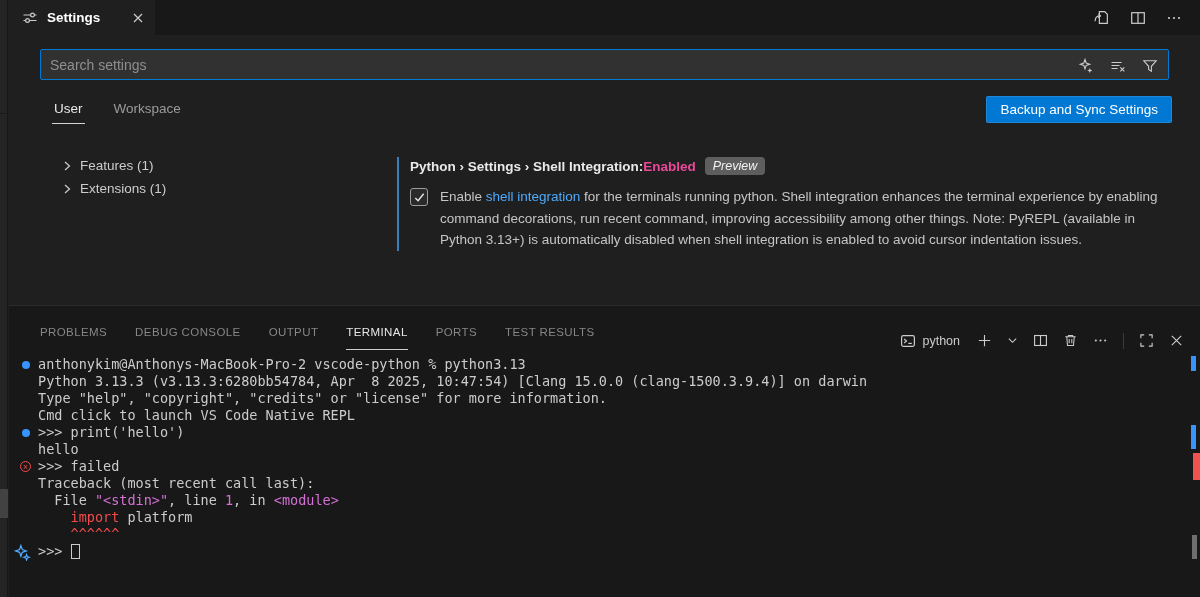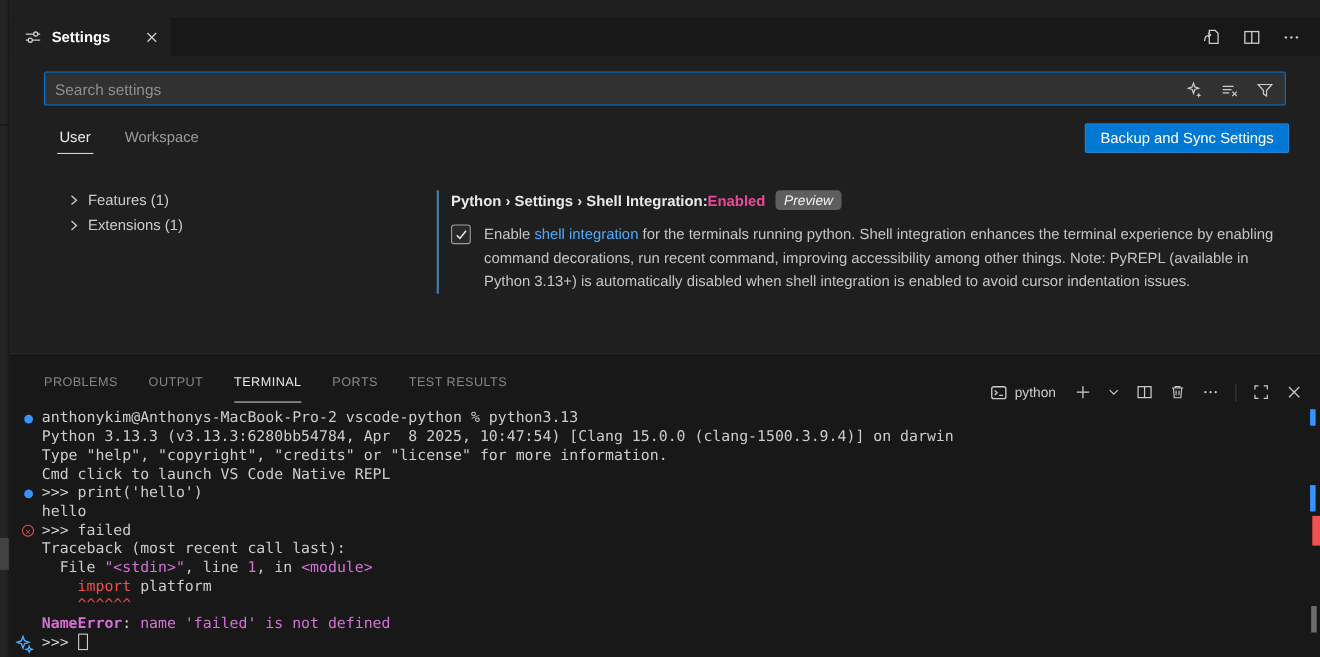--- a/index.html
+++ b/index.html
@@ -7,21 +7,21 @@
     font-family:"Liberation Sans", sans-serif; color:#cccccc; }
 
   .icon { display:inline-block; vertical-align:middle; }
   svg { display:block; }
 
   
   .sliver { position:absolute; left:0; top:0; width:8px; height:597px; background:#242424; border-right:1px solid #171717; }
   .sliver-seam { position:absolute; left:0; top:113px; width:8px; height:1px; background:#181818; }
   .sliver-thumb { position:absolute; left:0; top:489px; width:8px; height:29px; background:#424242; }
 
-  .main { position:absolute; left:9px; top:16px; width:1191px; height:476px; }
+  .main { position:absolute; left:9px; top:0; width:1191px; height:476px; }
 
   
   .tabbar { height:35px; background:#181818; display:flex; align-items:stretch; }
   .tab { width:146px; background:#1f1f1f; display:flex; align-items:center; gap:9px; padding:0 8px 0 13px; }
   .tab-title { font-size:13.5px; font-weight:600; color:#ffffff; white-space:nowrap; }
   .tab-close { margin-left:auto; padding:2px; cursor:pointer; }
   .editor-actions { margin-left:auto; display:flex; align-items:center; gap:16px; padding-right:16px; }
 
   
   .settings-editor { height:270px; background:#1f1f1f; position:relative; }
@@ -207,20 +207,21 @@
           </div>
         </div>
       </div>
     </div>
   </div>
 
   <div class="panel">
     <div class="panel-header">
       <div class="panel-tabs">
         <span class="ptab">PROBLEMS</span>
+        <span class="ptab">DEBUG CONSOLE</span>
         <span class="ptab">OUTPUT</span>
         <span class="ptab active">TERMINAL</span>
         <span class="ptab">PORTS</span>
         <span class="ptab">TEST RESULTS</span>
       </div>
       <div class="panel-actions">
         <span class="terminal-chip">
           <span class="icon">
             <svg width="16" height="16" viewBox="0 0 16 16">
                 <rect x="1.6" y="2.6" width="12.8" height="10.8" rx="1.8" fill="none" stroke="#cccccc" stroke-width="1.2"></rect>
@@ -280,21 +281,20 @@
         <div class="term-line"><span>Python 3.13.3 (v3.13.3:6280bb54784, Apr  8 2025, 10:47:54) [Clang 15.0.0 (clang-1500.3.9.4)] on darwin</span></div>
         <div class="term-line"><span>Type "help", "copyright", "credits" or "license" for more information.</span></div>
         <div class="term-line"><span>Cmd click to launch VS Code Native REPL</span></div>
         <div class="term-line"><span class="deco-command"></span><span>&gt;&gt;&gt; print('hello')</span></div>
         <div class="term-line"><span>hello</span></div>
         <div class="term-line"><span class="deco-error">×</span><span>&gt;&gt;&gt; failed</span></div>
         <div class="term-line"><span>Traceback (most recent call last):</span></div>
         <div class="term-line"><span>  File </span><span class="c-magenta">"&lt;stdin&gt;"</span><span>, line </span><span class="c-magenta">1</span><span>, in </span><span class="c-magenta">&lt;module&gt;</span></div>
         <div class="term-line"><span>    </span><span class="c-red">import</span><span> platform</span></div>
         <div class="term-line"><span>    </span><span class="c-red">^^^^^^</span></div>
-        <div class="term-line"><span class="c-magenta seg-bold">NameError</span><span>: </span><span class="c-magenta">name 'failed' is not defined</span></div>
         <div class="term-line"><span class="deco-sparkle"><svg width="17" height="17" viewBox="0 0 16 16">
               <path d="M6.5 1.5l1.3 3.7 3.7 1.3-3.7 1.3-1.3 3.7-1.3-3.7-3.7-1.3 3.7-1.3z" fill="none" stroke="#4daafc" stroke-width="1.2"></path>
               <path d="M11.8 9.8l.7 2 2 .7-2 .7-.7 2-.7-2-2-.7 2-.7z" fill="none" stroke="#4daafc" stroke-width="1.1"></path>
             </svg></span><span>&gt;&gt;&gt; </span><span class="cursor"></span></div>
       </div>
 
     <div class="ruler-mark rm-blue1"></div>
     <div class="ruler-mark rm-blue2"></div>
     <div class="ruler-mark rm-red"></div>
     <div class="ruler-mark rm-gray"></div>

